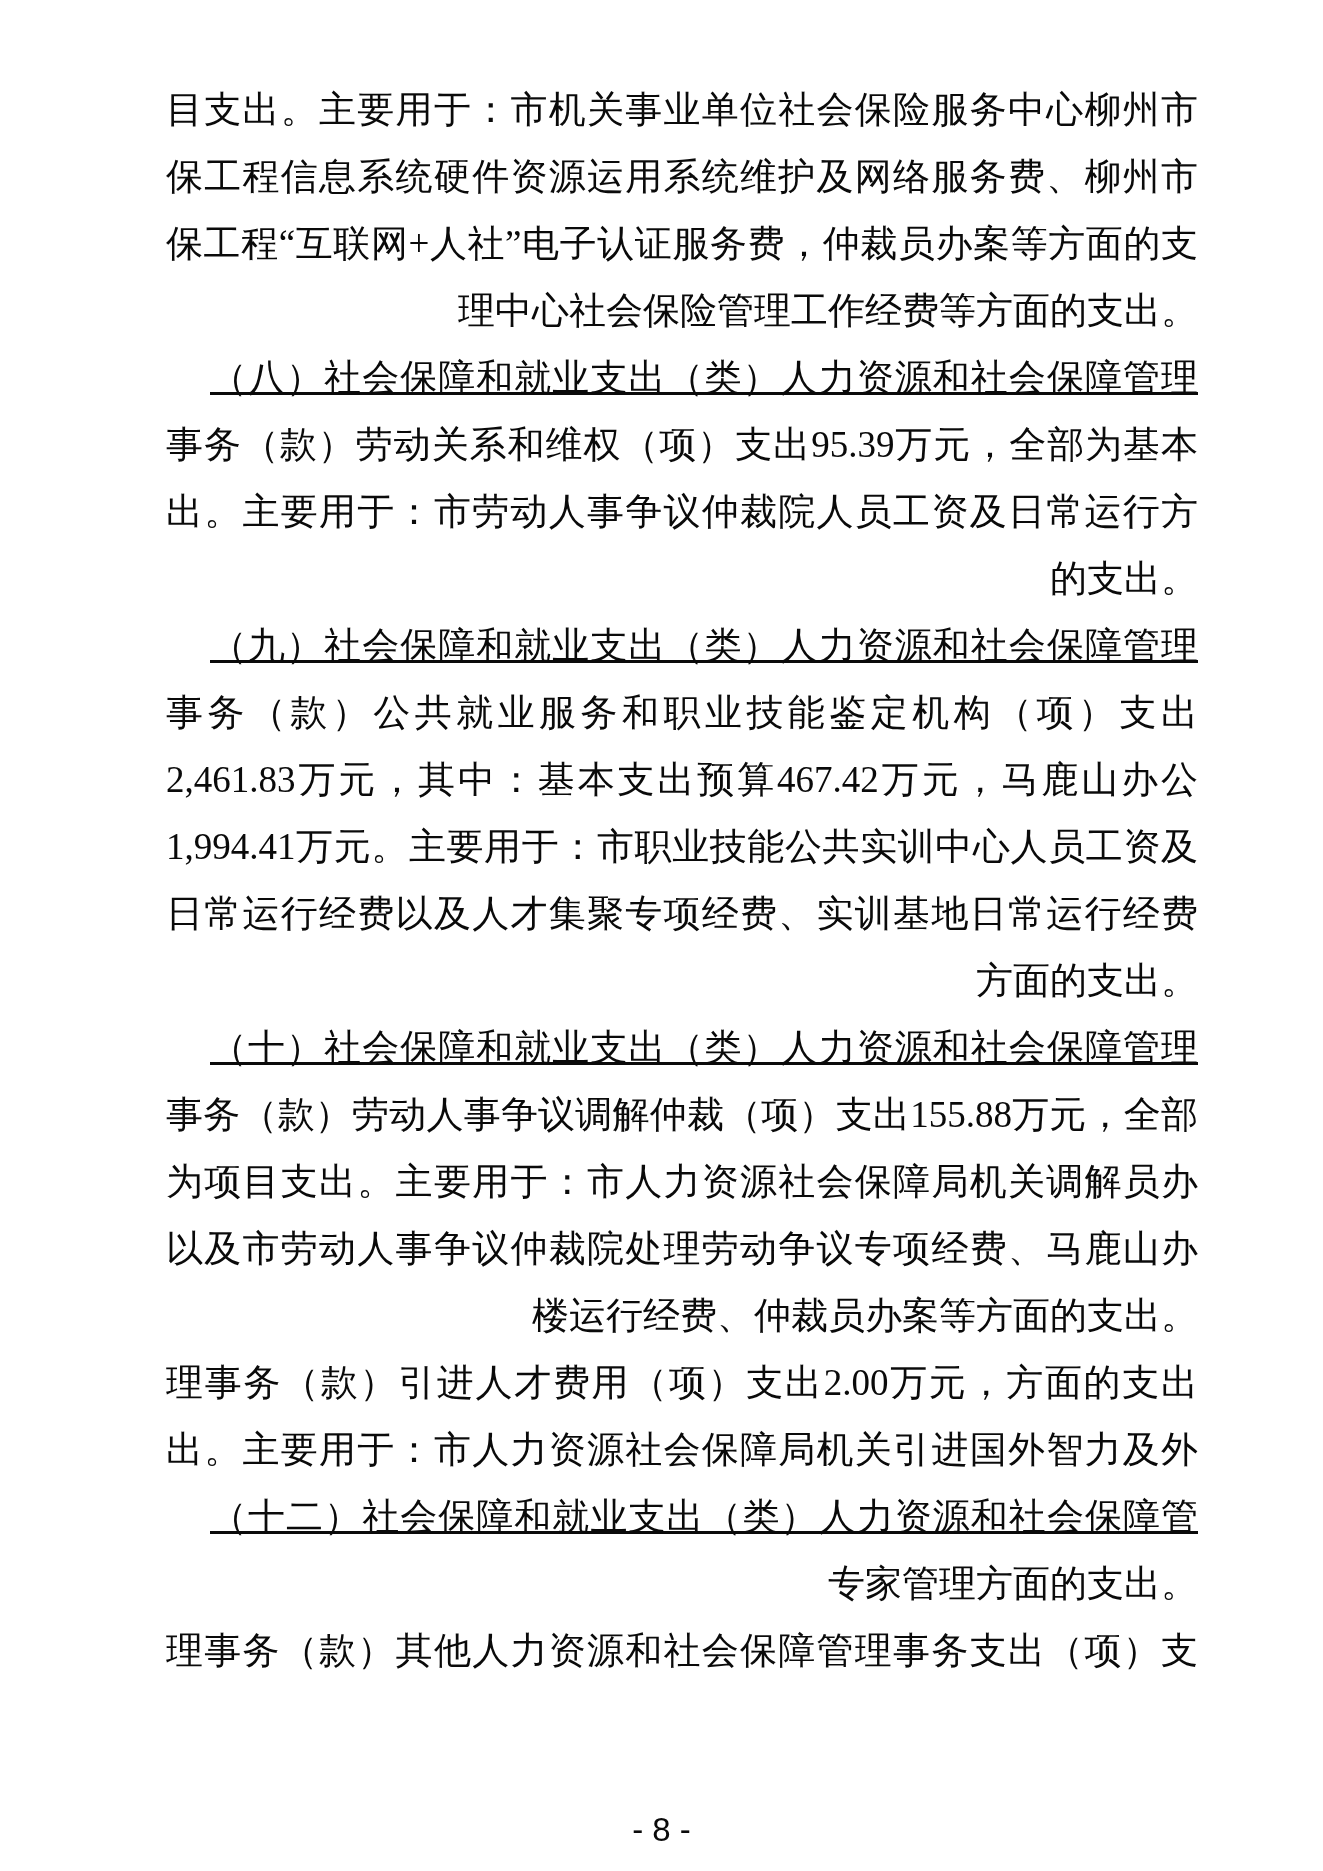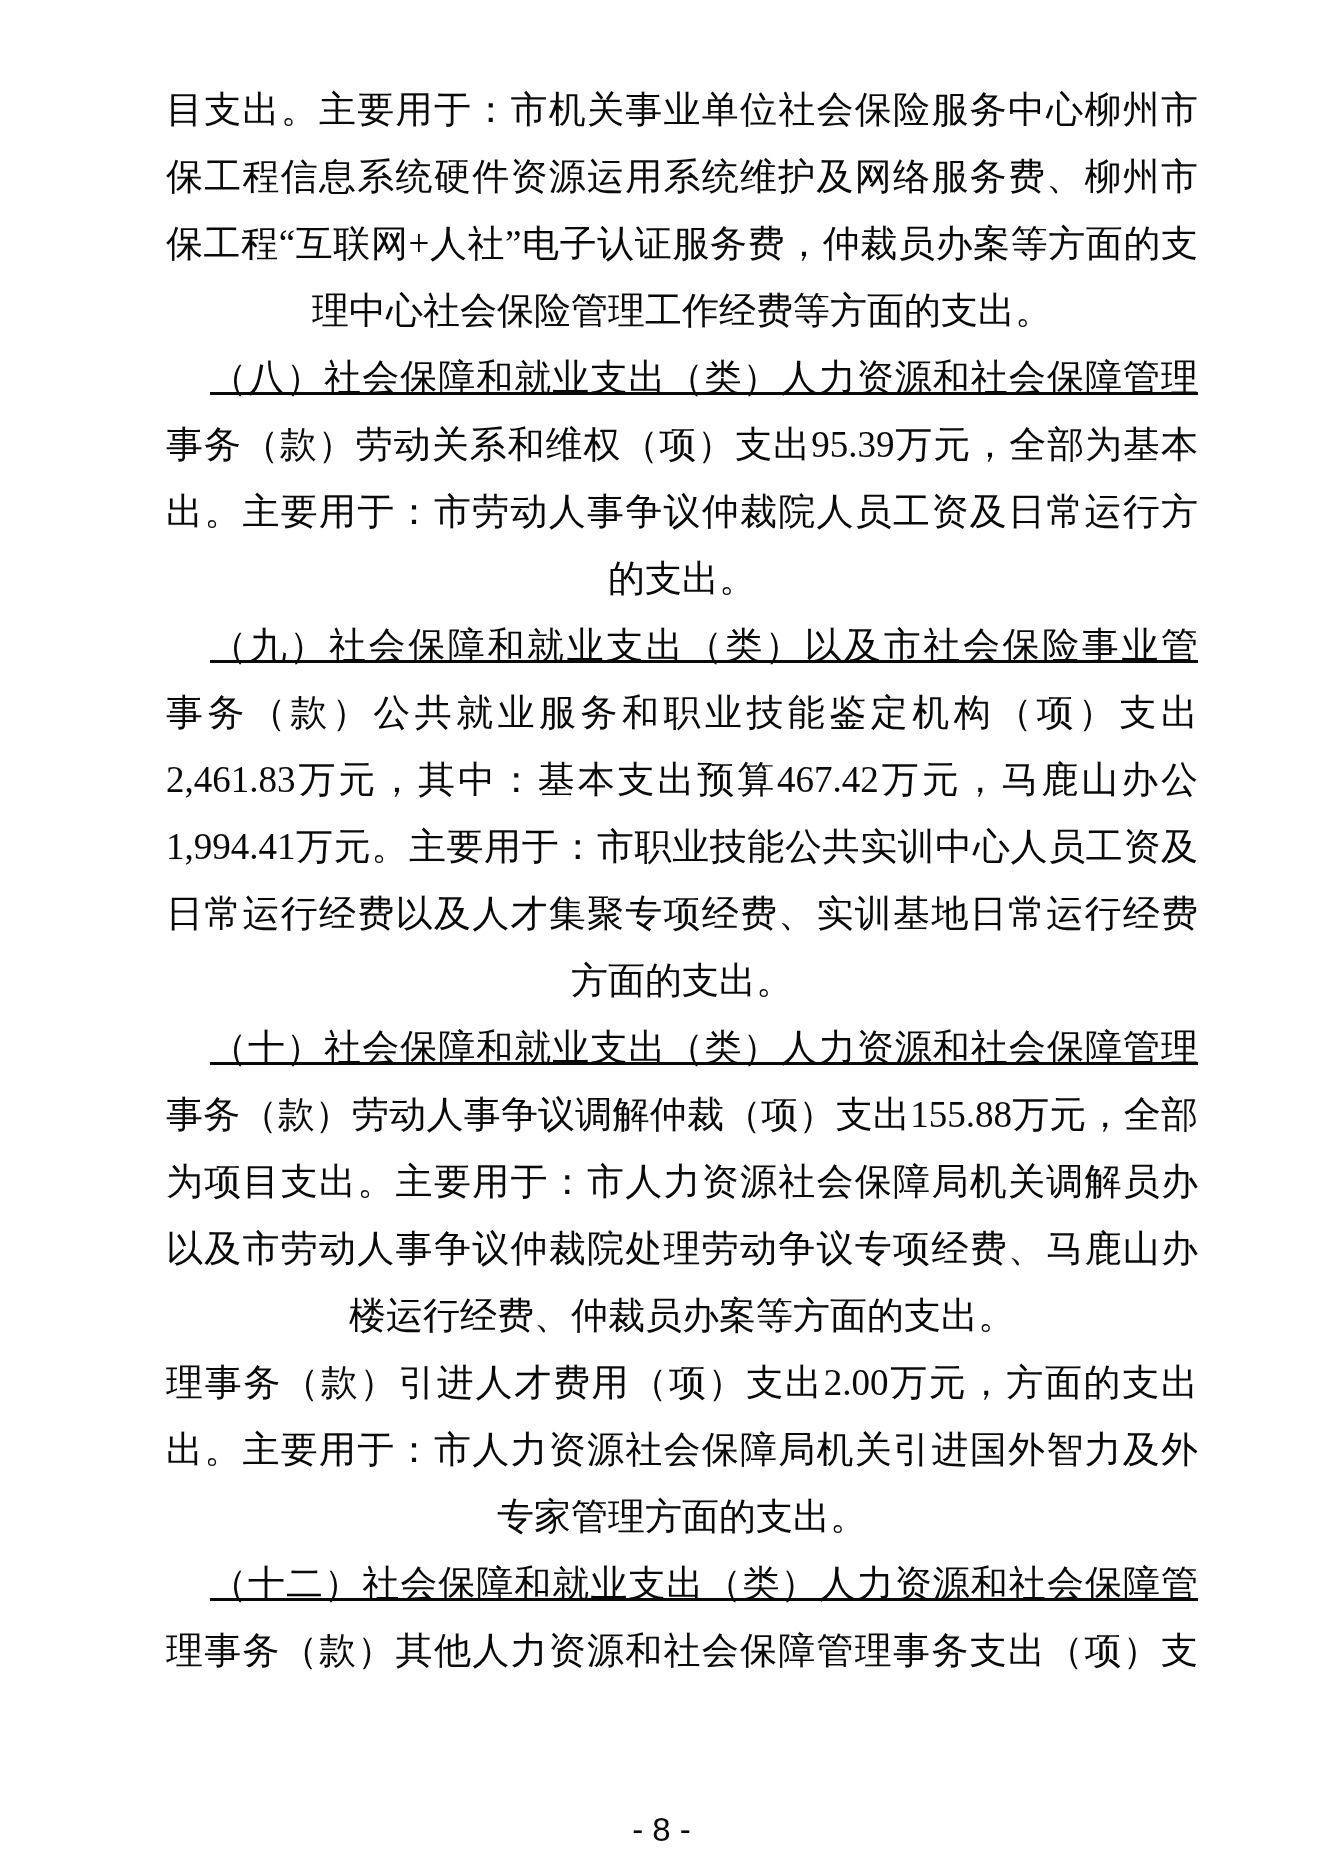--- a/index.html
+++ b/index.html
@@ -20,21 +20,21 @@
     position: absolute;
     left: 166px;
     top: 76px;
     width: 1032px;
   }
   .line {
     font-size: 37px;
     line-height: 67px;
     height: 67px;
     overflow: hidden;
-    text-align: center;
+    text-align: right;
     color: #0a0a0a;
   }
   
   .line.j {
     text-align: justify;
     text-align-last: justify;
   }
   
   .line.indent {
     text-indent: 44px;
@@ -58,31 +58,31 @@
 <div class="page">
   <main class="content">
     <div class="line j">目支出。主要用于：市机关事业单位社会保险服务中心柳州市金</div>
     <div class="line j">保工程信息系统硬件资源运用系统维护及网络服务费、柳州市金</div>
     <div class="line j">保工程“互联网+人社”电子认证服务费，仲裁员办案等方面的支出</div>
     <div class="line">理中心社会保险管理工作经费等方面的支出。</div>
     <div class="line j indent">（八）社会保障和就业支出（类）人力资源和社会保障管理</div>
     <div class="line j">事务（款）劳动关系和维权（项）支出95.39万元，全部为基本支</div>
     <div class="line j">出。主要用于：市劳动人事争议仲裁院人员工资及日常运行方面</div>
     <div class="line">的支出。</div>
-    <div class="line j indent">（九）社会保障和就业支出（类）以及市社会保险事业管</div>
+    <div class="line j indent">（九）社会保障和就业支出（类）人力资源和社会保障管理</div>
     <div class="line j">事务（款）公共就业服务和职业技能鉴定机构（项）支出</div>
     <div class="line j">2,461.83万元，其中：基本支出预算467.42万元，马鹿山办公</div>
     <div class="line j">1,994.41万元。主要用于：市职业技能公共实训中心人员工资及</div>
     <div class="line j">日常运行经费以及人才集聚专项经费、实训基地日常运行经费等</div>
     <div class="line">方面的支出。</div>
     <div class="line j indent">（十）社会保障和就业支出（类）人力资源和社会保障管理</div>
     <div class="line j">事务（款）劳动人事争议调解仲裁（项）支出155.88万元，全部</div>
     <div class="line j">为项目支出。主要用于：市人力资源社会保障局机关调解员办案</div>
     <div class="line j">以及市劳动人事争议仲裁院处理劳动争议专项经费、马鹿山办公</div>
     <div class="line">楼运行经费、仲裁员办案等方面的支出。</div>
     <div class="line j">理事务（款）引进人才费用（项）支出2.00万元，方面的支出</div>
     <div class="line j">出。主要用于：市人力资源社会保障局机关引进国外智力及外国</div>
+    <div class="line j indent">（十二）社会保障和就业支出（类）人力资源和社会保障管</div>
     <div class="line">专家管理方面的支出。</div>
-    <div class="line j indent">（十二）社会保障和就业支出（类）人力资源和社会保障管</div>
     <div class="line j">理事务（款）其他人力资源和社会保障管理事务支出（项）支出</div>
   </main>
   <footer class="pagenum">- 8 -</footer>
 </div>
 
 </body></html>

